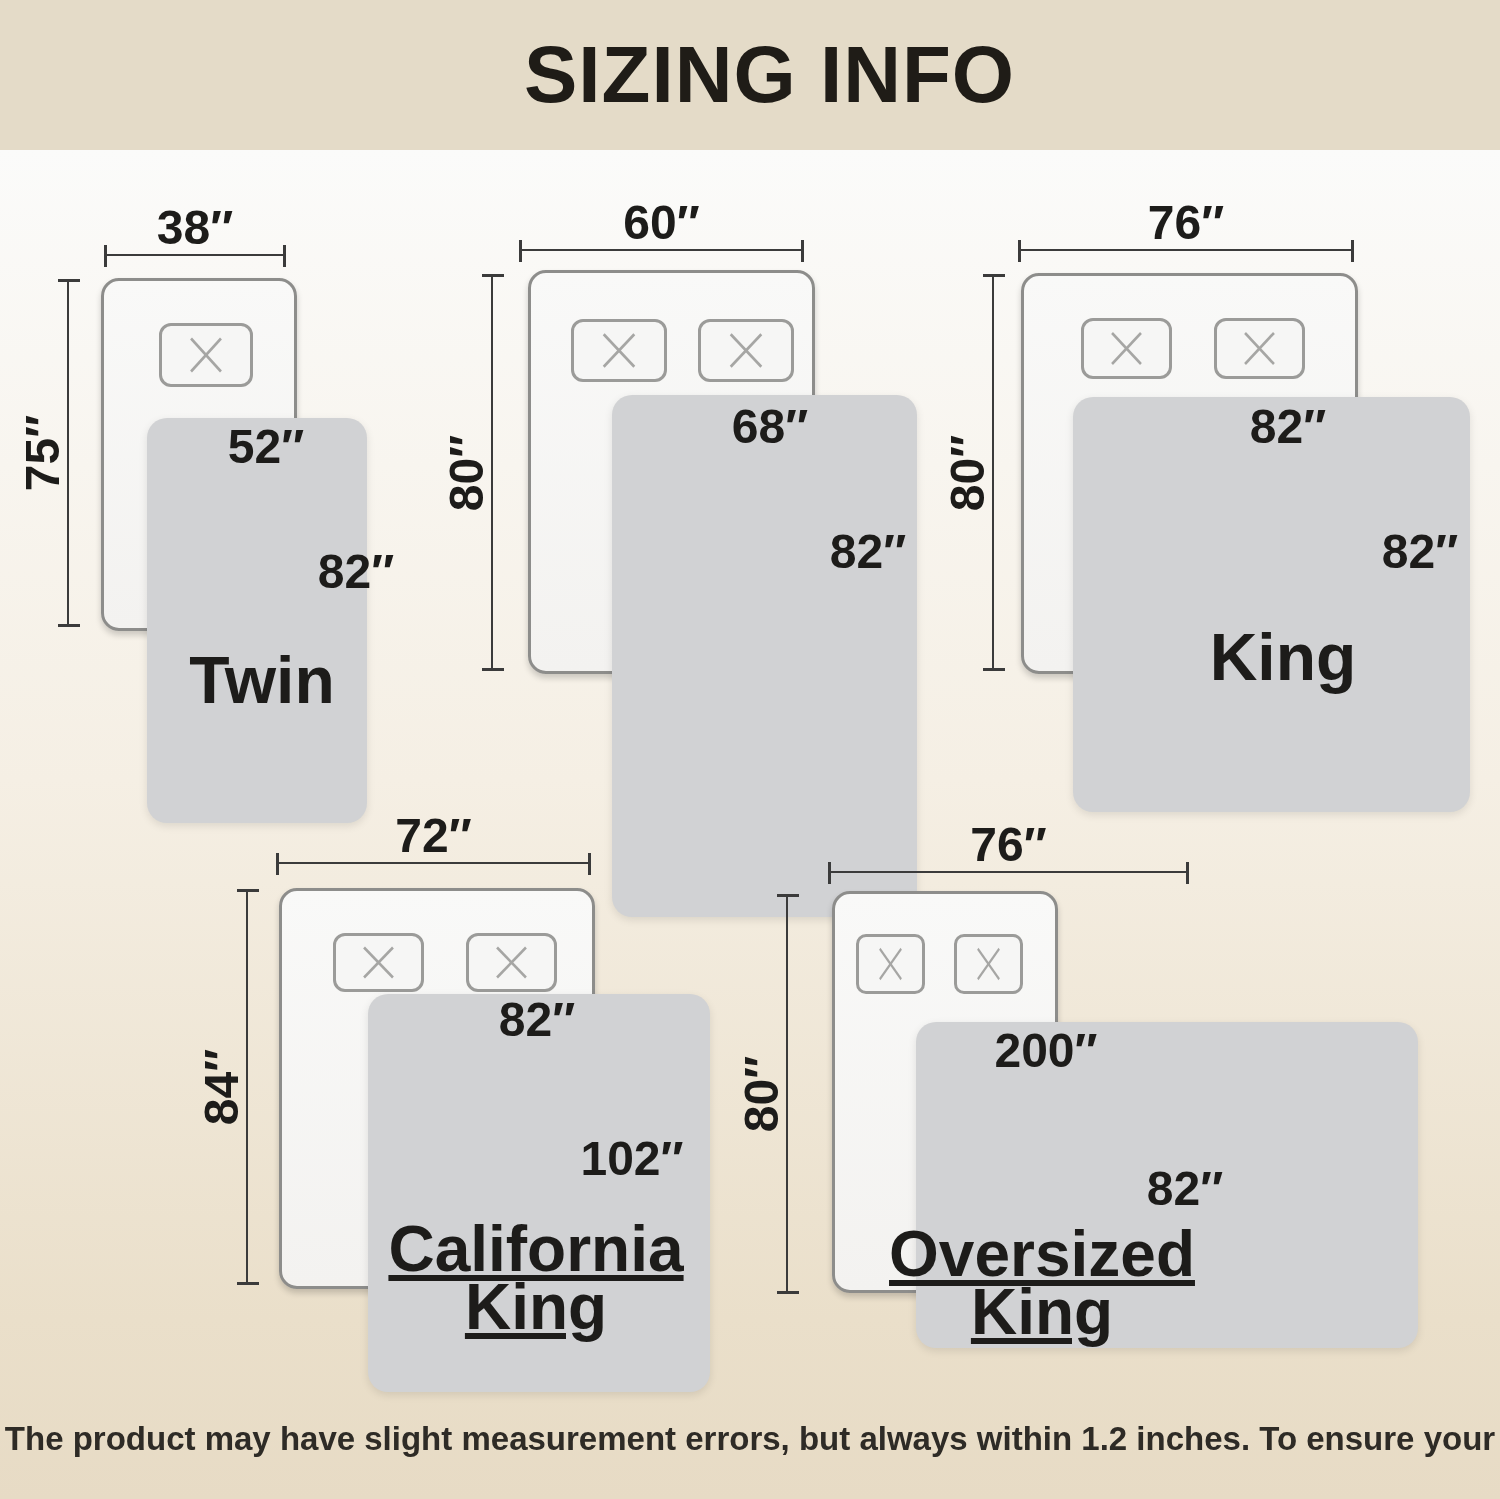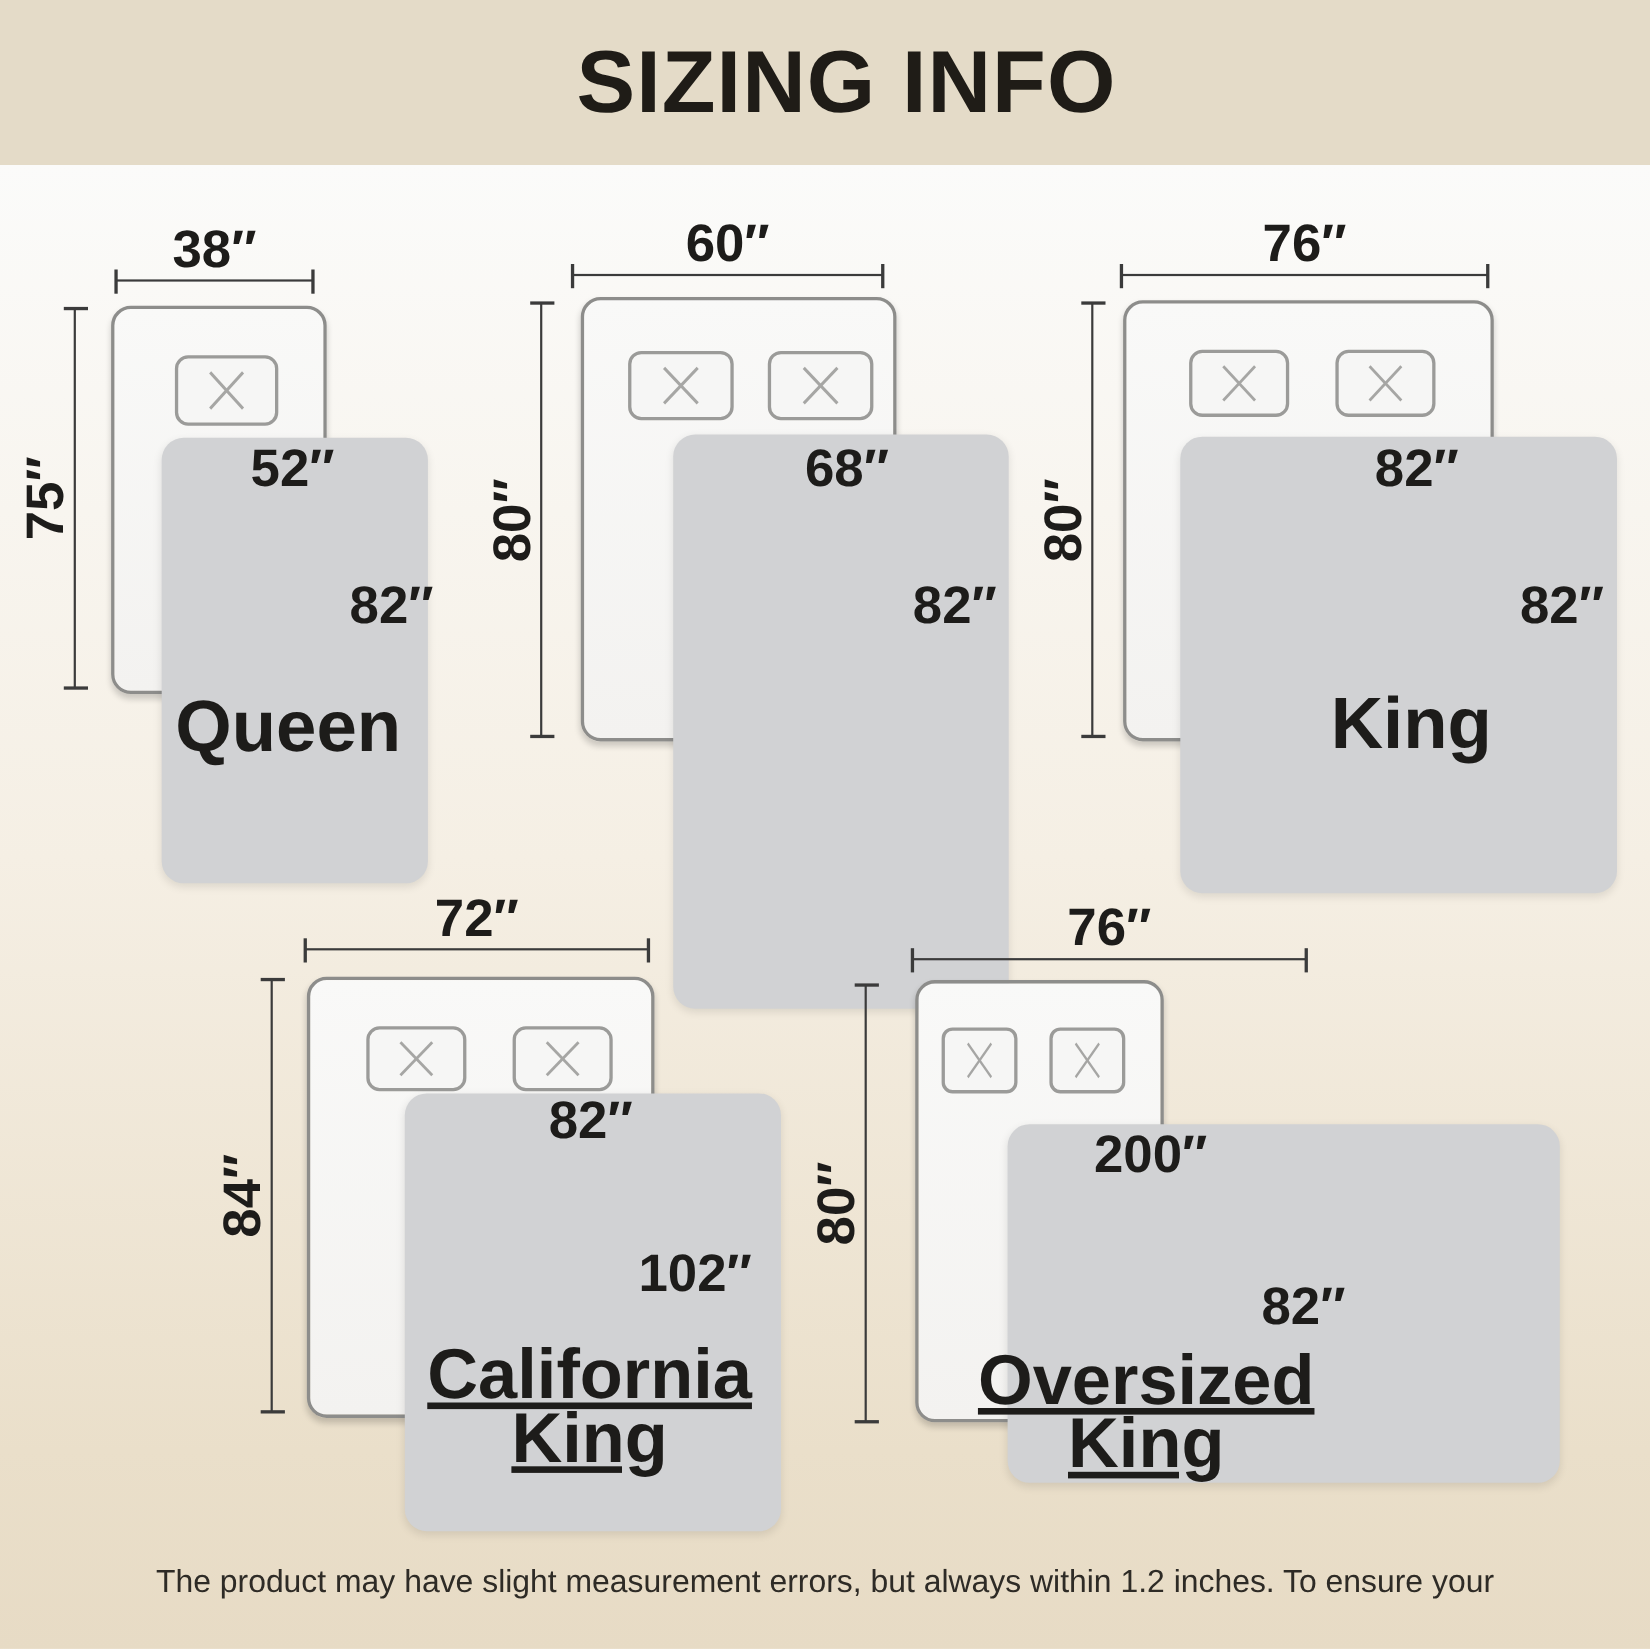--- a/index.html
+++ b/index.html
@@ -56,45 +56,45 @@
     position:absolute;left:50%;top:-29px;transform:translate(-50%,-50%);
     font-size:48px;font-weight:bold;color:#1d1c1a;white-space:nowrap;
   }
   .dlv{
     position:absolute;top:50%;left:-27px;transform:translate(-50%,-50%) rotate(-90deg);
     font-size:48px;font-weight:bold;color:#1d1c1a;white-space:nowrap;
   }
   .footer{
     position:absolute;left:0;right:0;top:1420px;
     text-align:center;color:#2e2b26;
-    font-size:29px;line-height:37px;font-weight:400;
+    font-size:33px;line-height:37px;font-weight:700;
   }
 </style>
 </head>
 <body>
 
 <div class="page">
 
   <div class="band">
     <div class="title">SIZING INFO</div>
   </div>
 
   <div>
     <div class="bed" style="left:101px;top:278px;width:190px;height:347px">
       <div class="pillow" style="left:55px;top:42px;width:88px;height:58px">
         <svg viewBox="0 0 100 60" preserveAspectRatio="none">
             <line x1="33" y1="13" x2="67" y2="47" stroke="#a6a6a4" stroke-width="3"></line>
             <line x1="67" y1="13" x2="33" y2="47" stroke="#a6a6a4" stroke-width="3"></line>
           </svg>
       </div>
     </div>
-    <div class="blanket" style="left:147px;top:398px;width:242px;height:405px">
+    <div class="blanket" style="left:147px;top:418px;width:220px;height:405px">
       <div class="blabel" style="left:119px;top:28px">52″</div>
       <div class="blabel" style="left:209px;top:153px">82″</div>
-      <div class="bname" style="left:115px;top:262px">Queen</div>
+      <div class="bname" style="left:115px;top:262px">Twin</div>
     </div>
     <div class="hdim" style="left:105px;top:254px;width:180px">
       <div class="dlh">38″</div>
     </div>
     <div class="vdim" style="left:67px;top:280px;height:346px">
       <div class="dlv">75″</div>
     </div>
   </div>
 
   <div>

